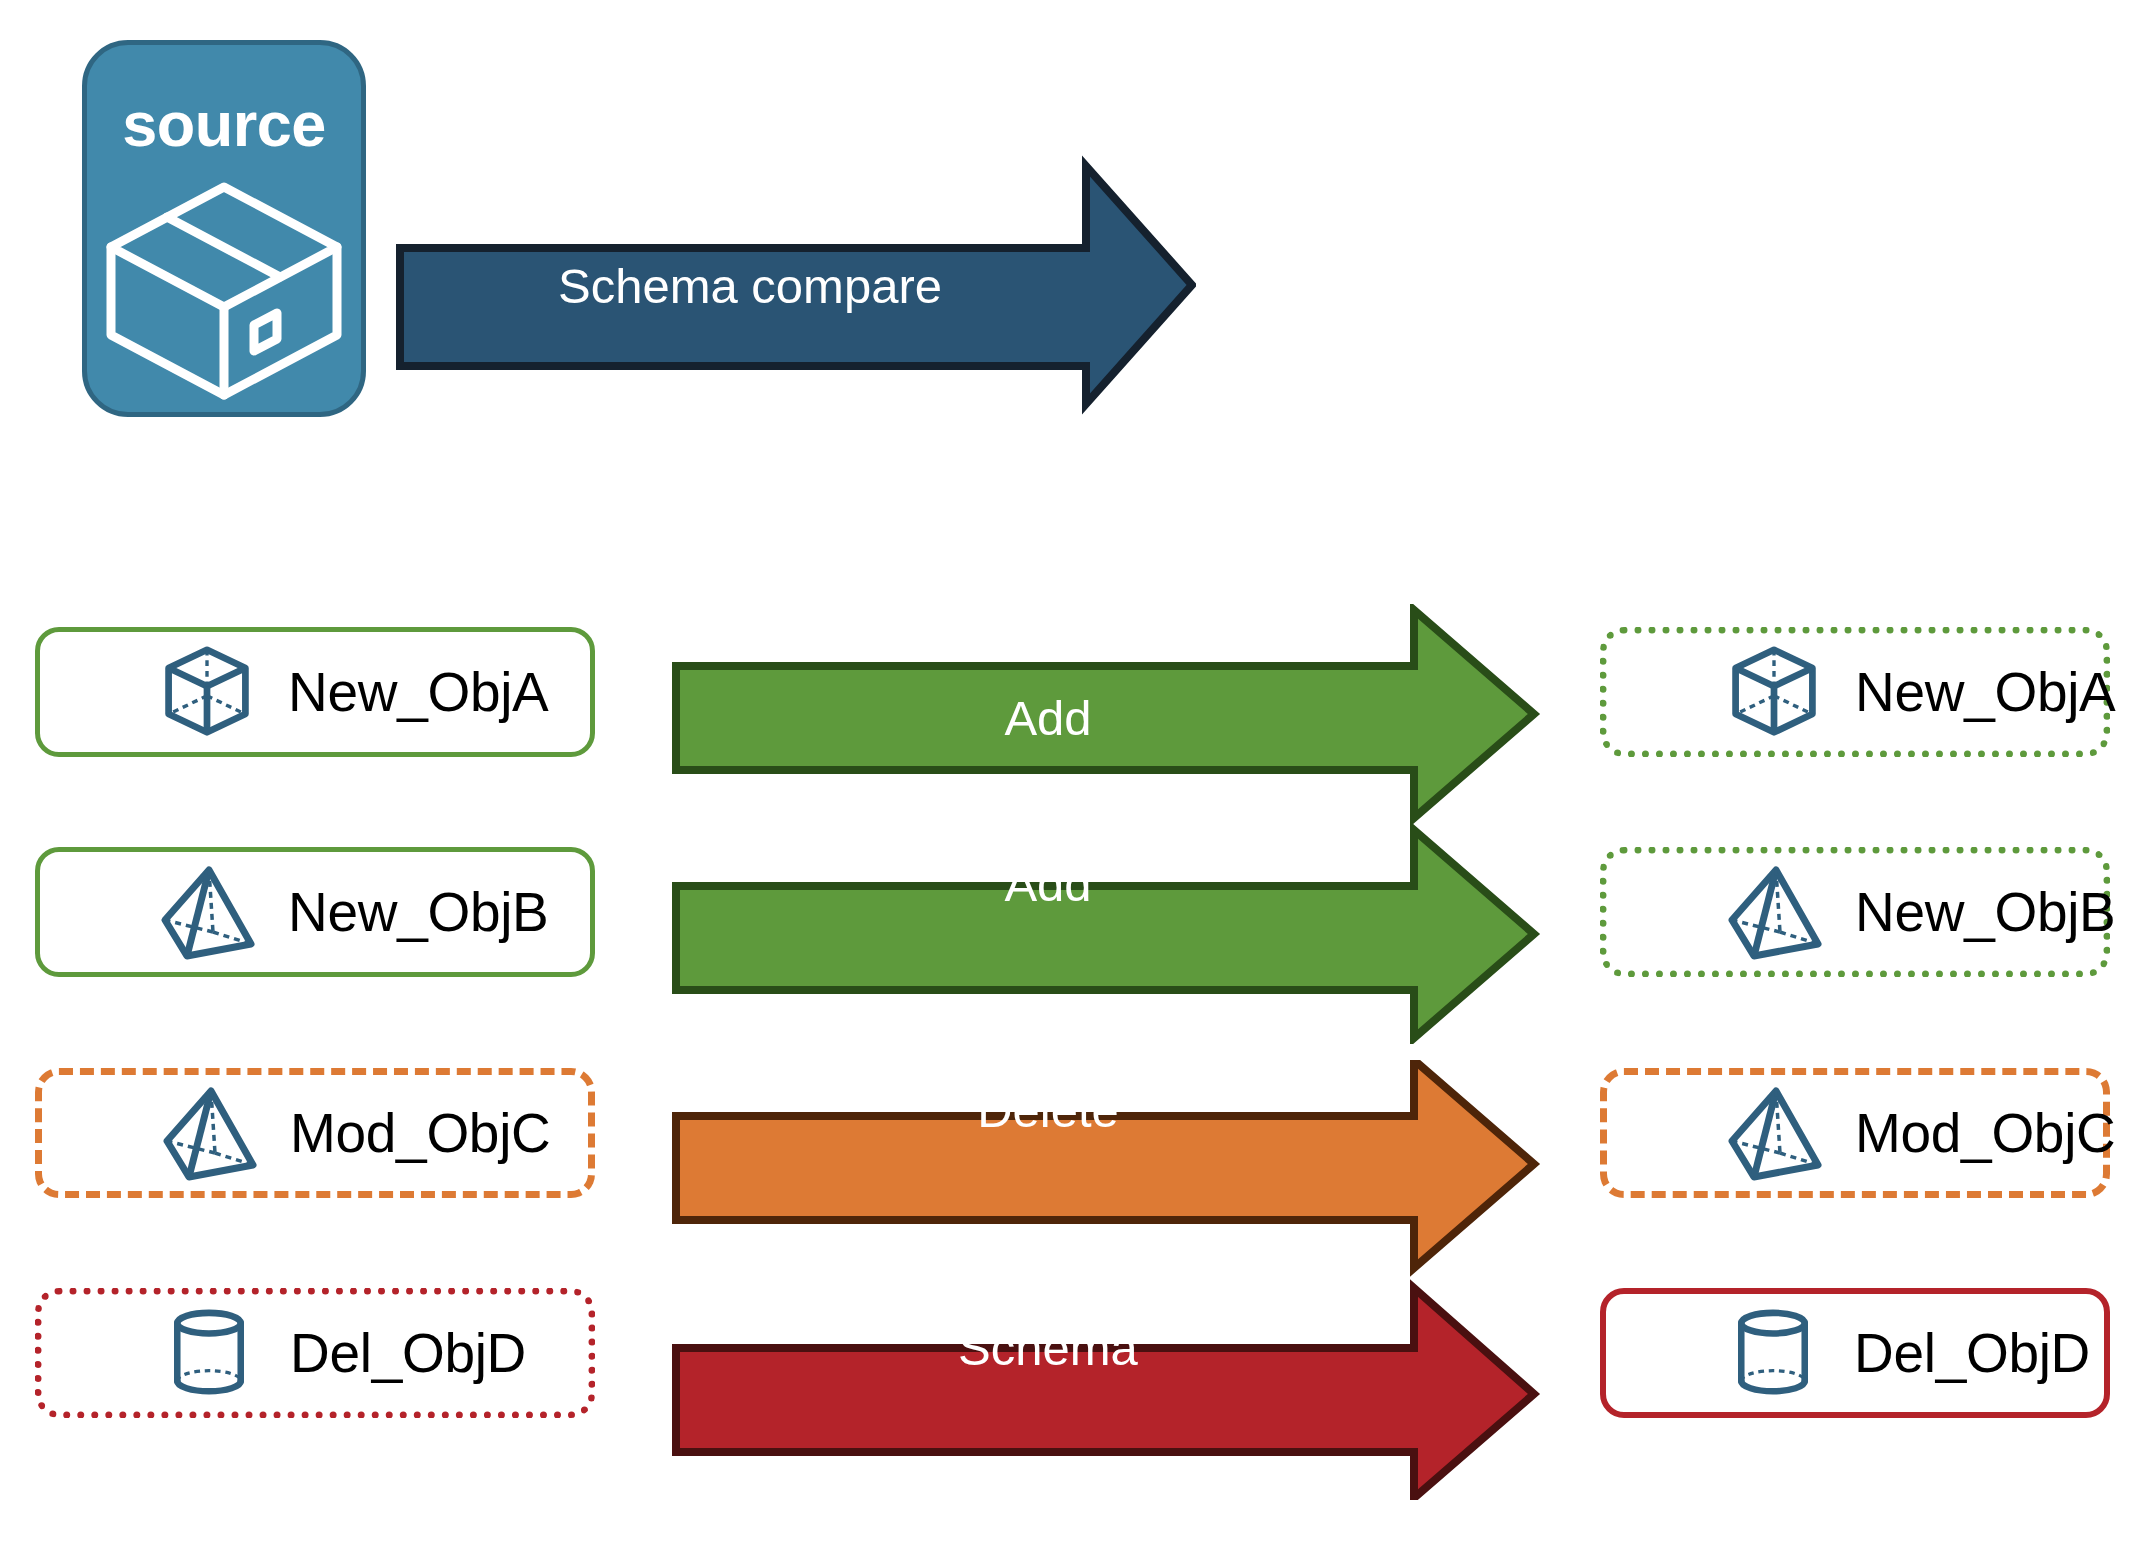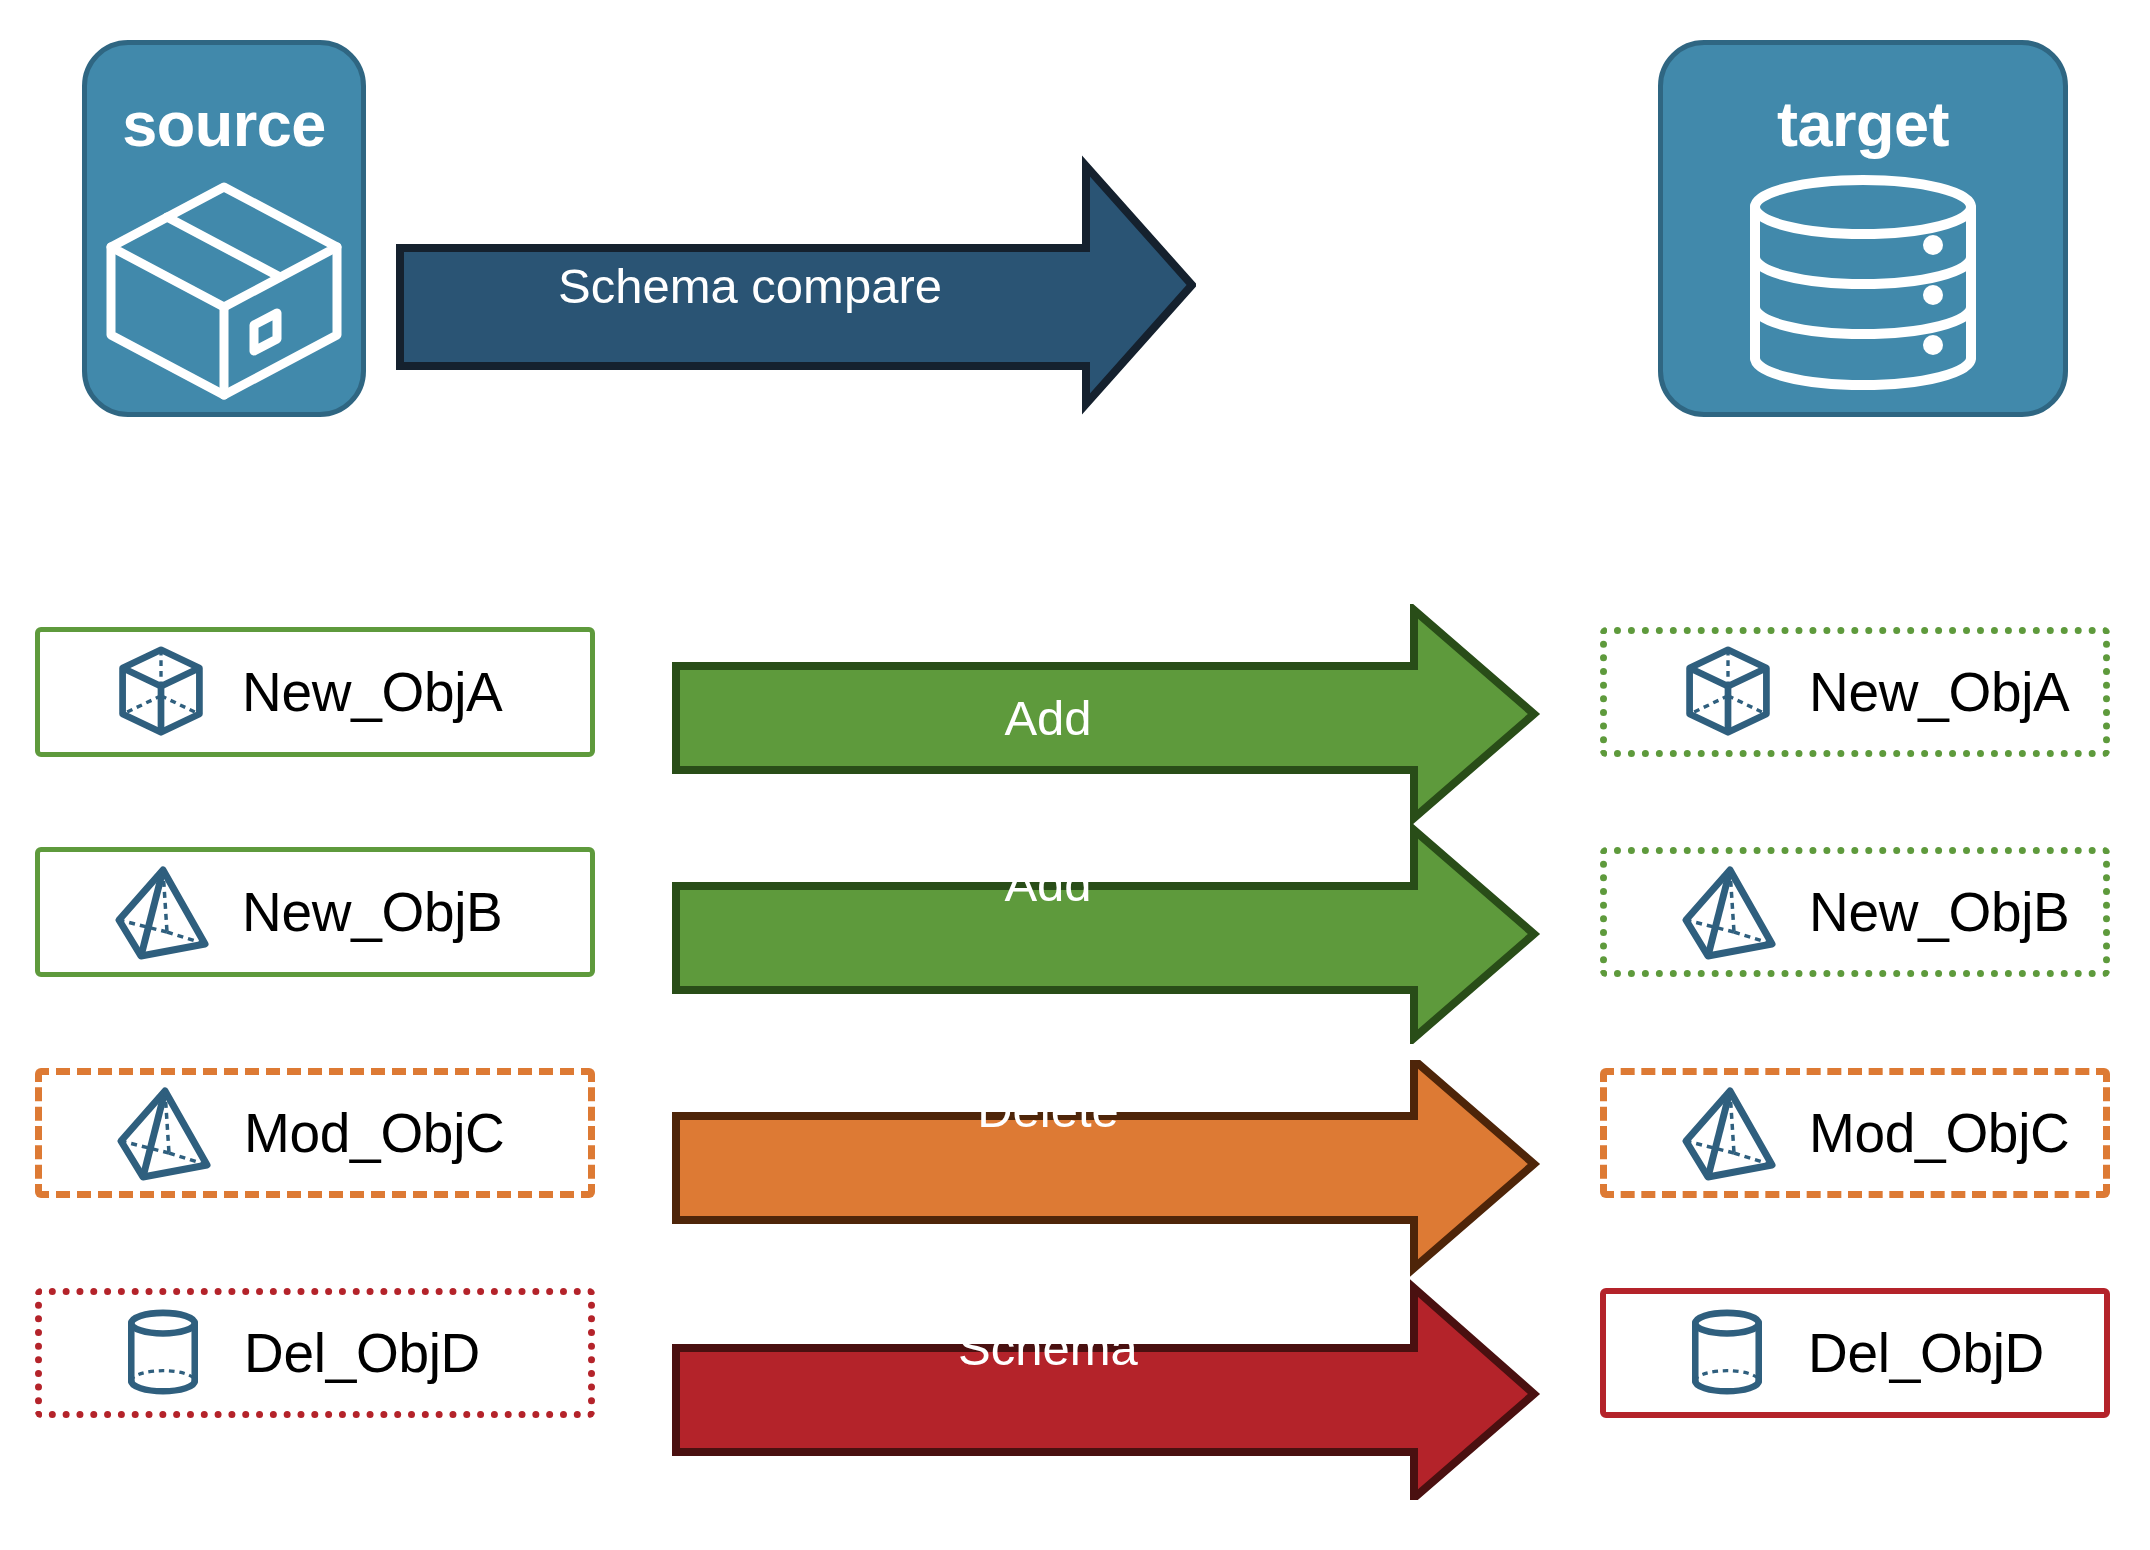--- a/index.html
+++ b/index.html
@@ -15,21 +15,21 @@
   .endpoint-icon{flex:1;display:flex;align-items:center;justify-content:center;
                  width:100%;}
 
   
   .compare-arrow{position:absolute;}
   .compare-text{position:absolute;color:#ffffff;font-size:49px;white-space:nowrap;
                 text-align:center;}
 
   
   .chip{position:absolute;box-sizing:border-box;background:#ffffff;
-        border-radius:6px;display:flex;align-items:center;}
+        border-radius:24px;display:flex;align-items:center;padding-left:46px;}
   .chip-icon{width:118px;margin-left:62px;display:flex;align-items:center;
              justify-content:center;flex:none;}
   .chip-label{font-size:55px;color:#000000;margin-left:22px;white-space:nowrap;
               letter-spacing:-0.3px;}
 
   .bd-solid-green{border:5px solid #5E9A3C;}
   .bd-dot-green{border:7px dotted #5E9A3C;}
   .bd-dash-orange{border:7px dashed #DD7A34;text-align:right;}
   .bd-dot-red{border:7px dotted #B4232A;}
   .bd-solid-red{border:6px solid #B4232A;}
@@ -53,38 +53,20 @@
           <polyline points="12,74 12,162 125,222 238,162 238,74"></polyline>
           <line x1="125" y1="134" x2="125" y2="222"></line>
           <line x1="68,44" y1="0" x2="0" y2="0" style="display:none"></line>
           <polyline points="68,44 181,104"></polyline>
           <polygon points="155,152 178,140 178,166 155,178"></polygon>
         </g>
       </svg>
     </div>
   </div>
 
-  <div class="endpoint" style="left:1658px;top:40px;width:410px;height:377px;background:#4189AB;border:5px solid #2F6682;">
-    <div class="endpoint-label">target</div>
-    <div class="endpoint-icon">
-      <svg width="240" height="215" viewBox="0 0 240 215" style="margin-top:-4px;">
-        <g fill="none" stroke="#ffffff" stroke-width="10" stroke-linecap="round">
-          <ellipse cx="120" cy="32" rx="108" ry="27"></ellipse>
-          <path d="M12 32 L12 183"></path>
-          <path d="M228 32 L228 183"></path>
-          <path d="M12 183 A108 27 0 0 0 228 183"></path>
-          <path d="M12 82 A108 27 0 0 0 228 82"></path>
-          <path d="M12 132 A108 27 0 0 0 228 132"></path>
-        </g>
-        <circle cx="190" cy="70" r="10" fill="#ffffff"></circle>
-        <circle cx="190" cy="120" r="10" fill="#ffffff"></circle>
-        <circle cx="190" cy="170" r="10" fill="#ffffff"></circle>
-      </svg>
-    </div>
-  </div>
 
   <div class="compare-arrow" style="left:396px;top:140px;width:800px;height:290px;">
     <svg width="800" height="290" viewBox="0 0 800 290">
       <polygon points="4,108 690,108 690,26 796,145 690,264 690,226 4,226" fill="#2A5474" stroke="#15212E" stroke-width="8" stroke-linejoin="miter"></polygon>
     </svg>
   </div>
   <div class="compare-text" style="left:400px;top:258px;width:700px;">Schema compare</div>
 
   <div class="chip bd-solid-green" style="left:35px;top:627px;width:560px;height:130px;">
     <span class="chip-icon">

